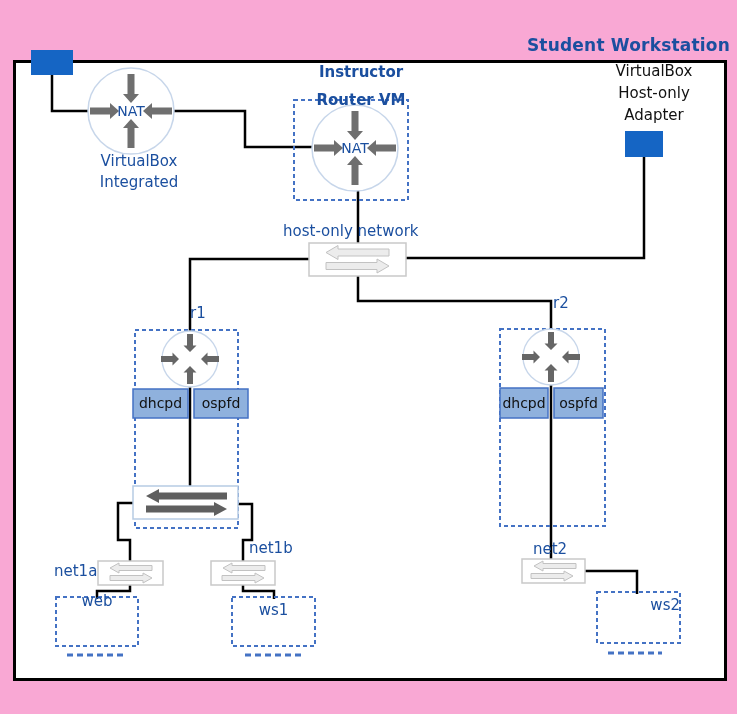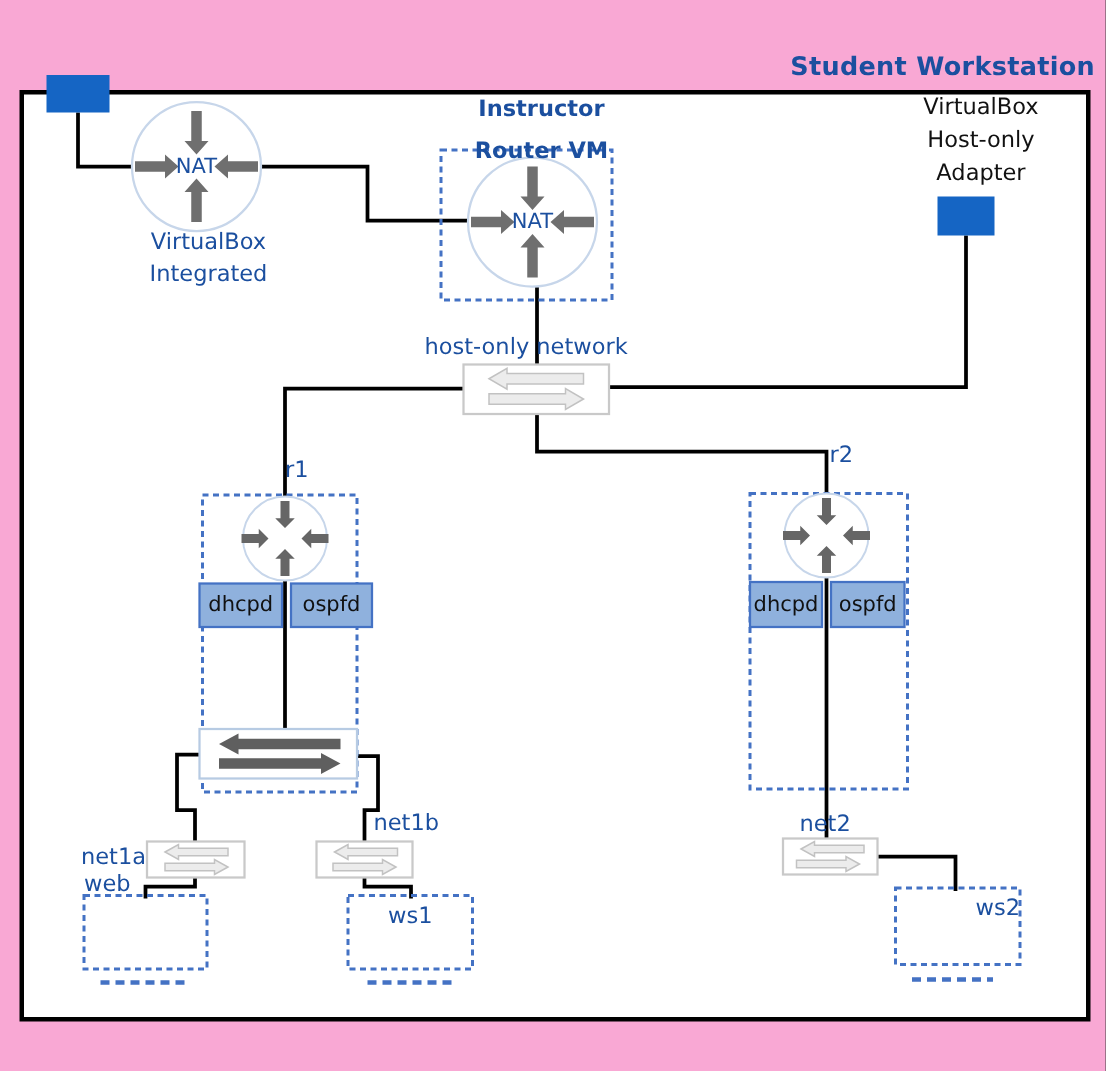--- a/index.html
+++ b/index.html
@@ -9,21 +9,21 @@
   .lbl{position:absolute;font-size:15px;color:#1b4f9f;white-space:pre-line;}
   .title{left:360px;top:35px;width:370px;text-align:right;font-size:17px;font-weight:bold;letter-spacing:.2px;}
   .cap-instructor{left:296px;top:58px;width:130px;text-align:center;line-height:28px;font-weight:bold;}
   .cap-integrated{left:74px;top:151px;width:130px;text-align:center;line-height:21px;}
   .cap-hoadapter{left:594px;top:60px;width:120px;text-align:center;line-height:22px;color:#111;}
   .nat1{left:107px;top:103px;width:48px;text-align:center;font-size:14px;}
   .nat2{left:331px;top:140px;width:48px;text-align:center;font-size:14px;}
   .honet{left:283px;top:222px;width:170px;}
   .r1l{left:190px;top:304px;} .r2l{left:553px;top:294px;}
   .n1a{left:54px;top:562px;} .n1b{left:249px;top:539px;} .n2{left:533px;top:540px;}
-  .web{left:56px;top:580px;width:82px;}
+  .web{left:56px;top:592px;width:82px;text-align:center;}
   .ws1{left:232px;top:601px;width:83px;text-align:center;}
   .ws2{left:597px;top:596px;width:83px;text-align:right;}
   .daemon{font-size:14px;color:#111;text-align:center;}
   .d1a{left:133px;top:389px;width:55px;height:29px;line-height:29px;}
   .d1b{left:194px;top:389px;width:54px;height:29px;line-height:29px;}
   .d2a{left:500px;top:388px;width:48px;height:30px;line-height:30px;}
   .d2b{left:554px;top:388px;width:49px;height:30px;line-height:30px;}
 </style>
 </head>
 <body>

